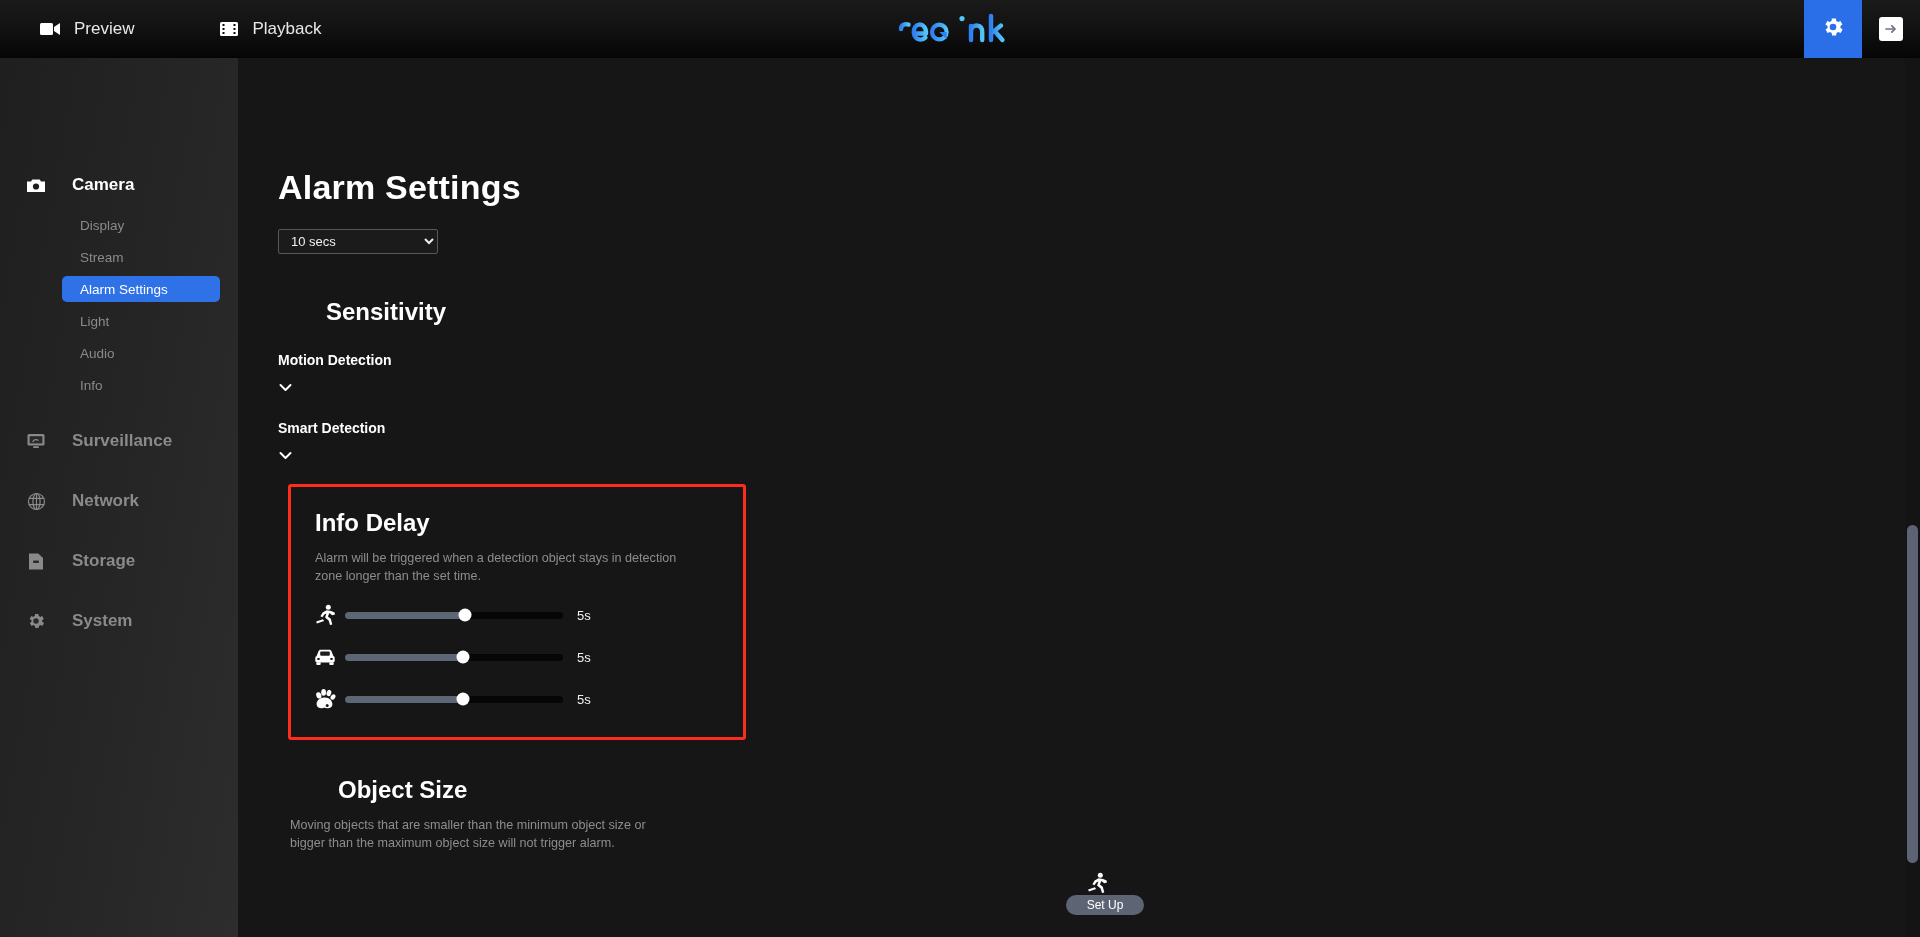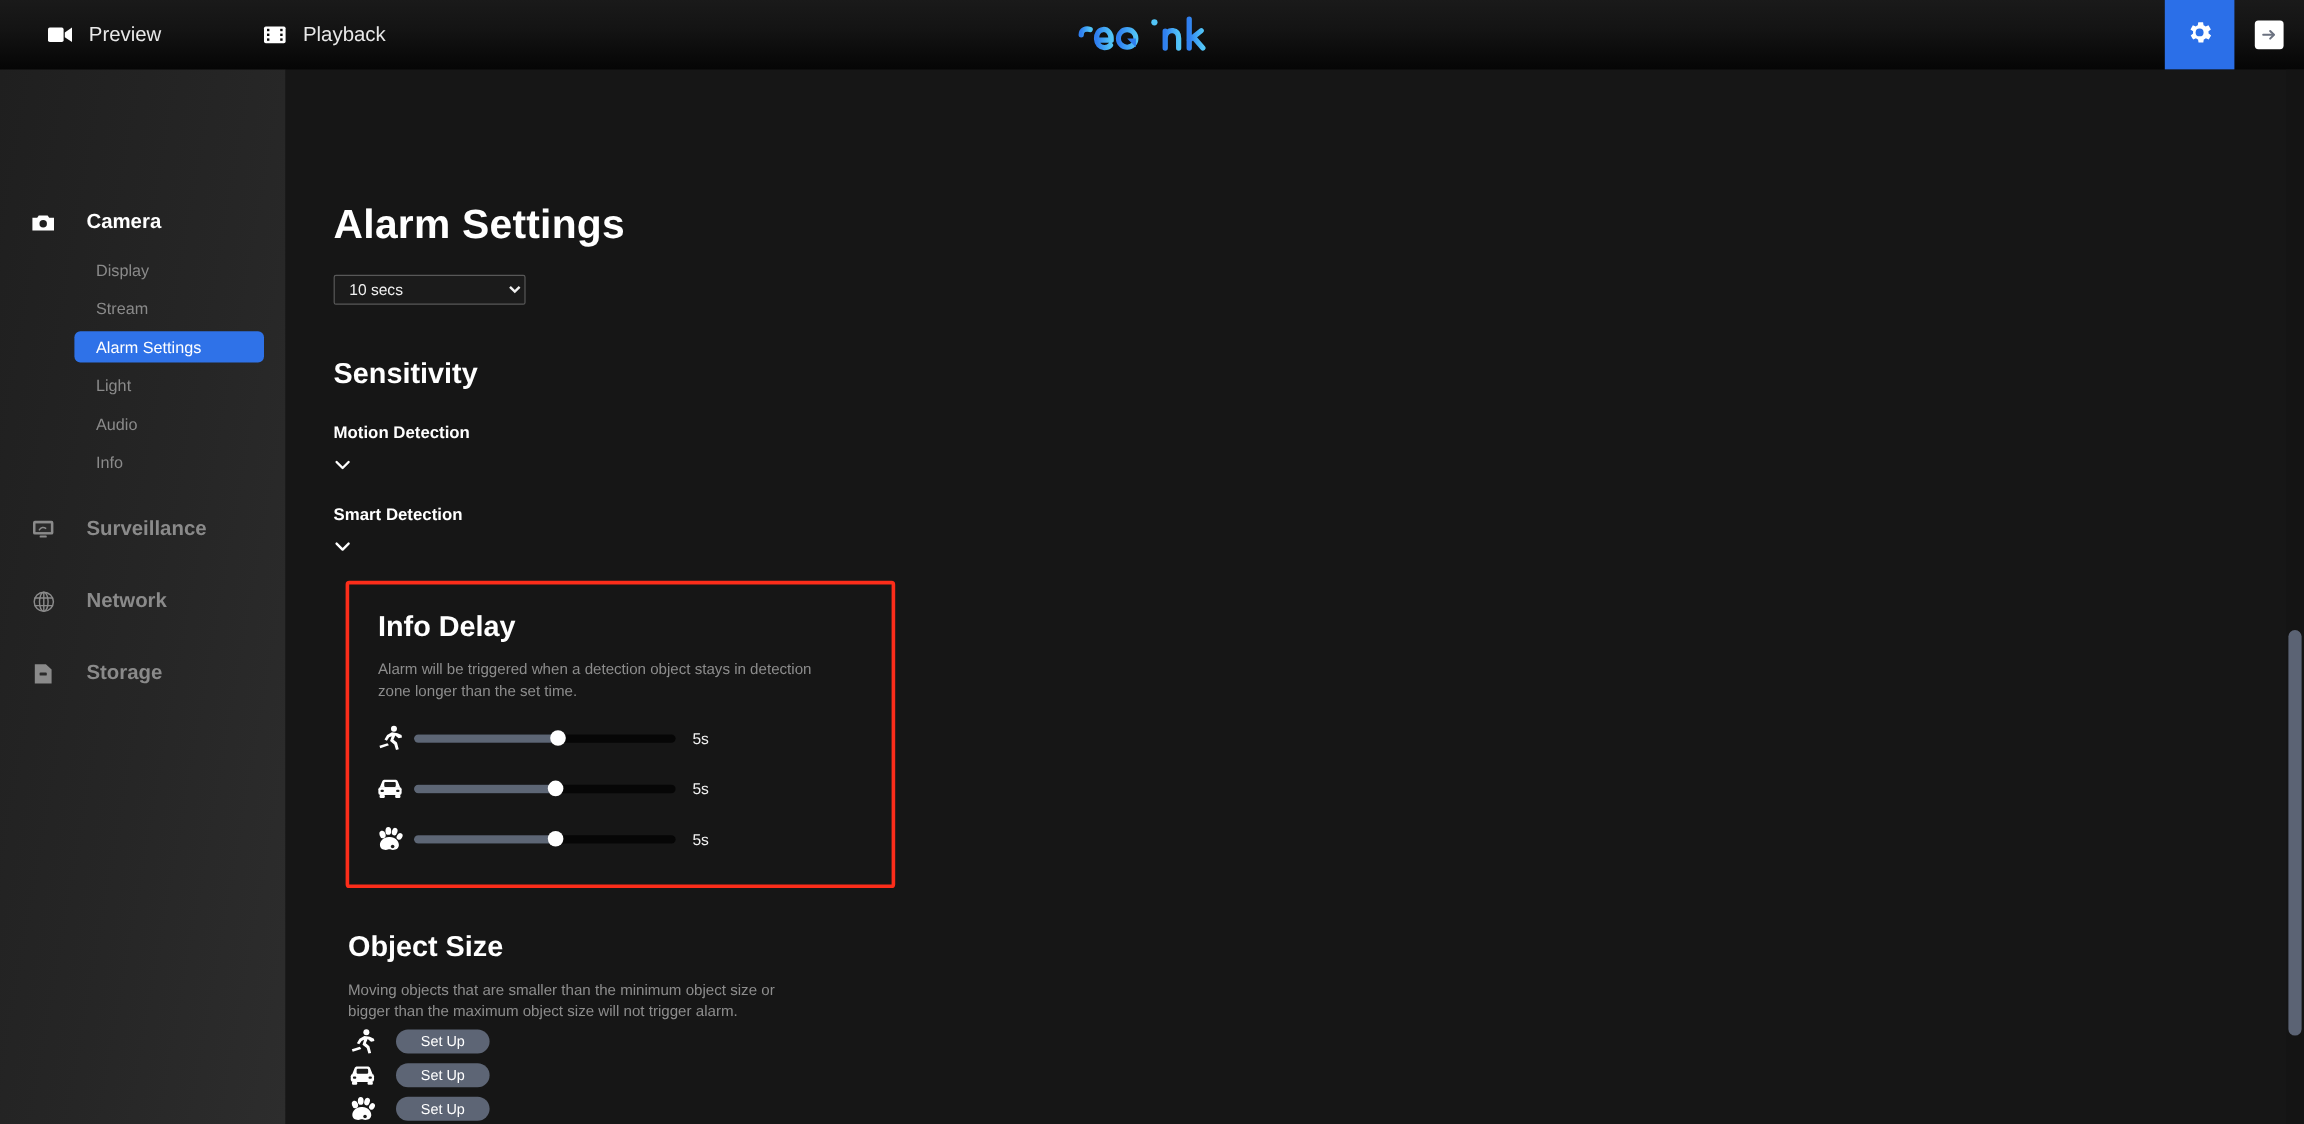--- a/index.html
+++ b/index.html
@@ -68,21 +68,21 @@
   .nav-group-block { margin-top: 26px; }
 
   
   .main {
     position: absolute; top: 58px; left: 238px; width: 1682px; height: 879px;
     background: #161616; overflow: hidden;
   }
   .content { padding: 110px 0 0 40px; }
 
   .h1 { font-size: 34px; font-weight: bold; color: #ffffff; letter-spacing: .2px; }
-  .h2 { font-size: 24px; font-weight: bold; color: #ffffff; }
+  .h2 { font-size: 24px; font-weight: bold; color: #ffffff; margin-left: 48px; }
   .desc { font-size: 12.6px; color: #8d8d8d; line-height: 18px; max-width: 380px; margin-top: 12px; }
 
   select.delay-select {
     margin-top: 22px; width: 160px; height: 25px;
     background: #1b1b1b; color: #f0f0f0;
     border: 1px solid #585858; border-radius: 2px;
     font-family: "Liberation Sans", sans-serif; font-size: 13px;
     padding-left: 8px; cursor: pointer;
   }
 
@@ -109,21 +109,21 @@
     background: #060606; border-radius: 4px; cursor: pointer;
   }
   .track .fill { position: absolute; left: 0; top: 0; height: 7px; background: #5d6675; border-radius: 4px; }
   .track .thumb {
     position: absolute; top: 50%; width: 13px; height: 13px;
     background: #ffffff; border-radius: 50%; transform: translate(-50%, -50%);
   }
   .slider-val { margin-left: 14px; font-size: 13px; color: #f0f0f0; }
 
   .object-size { margin-top: 36px; margin-left: 12px; }
-  .obj-row { display: flex; align-items: center; margin-top: 4px; }
+  .obj-row { display: flex; align-items: center; margin-top: 19px; flex-direction: column; }
   .obj-row .det-icon { width: 24px; height: 24px; display: flex; align-items: center; justify-content: center; margin-right: 16px; }
   .setup-btn {
     width: 78px; height: 20px; border: none; border-radius: 10px;
     background: #5d6575; color: #ffffff;
     font-family: "Liberation Sans", sans-serif; font-size: 12px;
     cursor: pointer; display: flex; align-items: center; justify-content: center;
   }
 
   .scrollbar-track {
     position: absolute; right: 0; top: 58px; width: 15px; height: 879px;
@@ -283,20 +283,29 @@
       <div class="nav-group-head nav-group-block">
         <span class="nav-icon">
           <svg width="18" height="19" viewBox="0 0 18 19">
             <path d="M2 1.5h9.2L16 6v11.5H2z" fill="#8a8a8a" rx="1.5"></path>
             <rect x="6" y="8.4" width="6" height="2.6" rx=".8" fill="#2a2a2a"></rect>
           </svg>
         </span>
         <span class="glabel">Storage</span>
       </div>
 
+      <div class="nav-group-head nav-group-block">
+        <span class="nav-icon">
+          <svg width="20" height="20" viewBox="0 0 24 24" fill="#8a8a8a">
+            <path d="M19.4 13a7.6 7.6 0 0 0 0-2l2-1.5-2-3.4-2.4 1a7.6 7.6 0 0 0-1.7-1l-.4-2.6h-4l-.4 2.6a7.6 7.6 0 0 0-1.7 1l-2.4-1-2 3.4L6.6 11a7.6 7.6 0 0 0 0 2l-2 1.5 2 3.4 2.4-1c.5.4 1.1.8 1.7 1l.4 2.6h4l.4-2.6c.6-.2 1.2-.6 1.7-1l2.4 1 2-3.4-2-1.5z"></path>
+            <circle cx="12" cy="12" r="3.3" fill="#2a2a2a"></circle>
+          </svg>
+        </span>
+        <span class="glabel">System</span>
+      </div>
 
     </div>
   </div>
 
   <div class="main">
     <div class="content">
 
       <div class="h1">Alarm Settings</div>
 
       <select class="delay-select">

